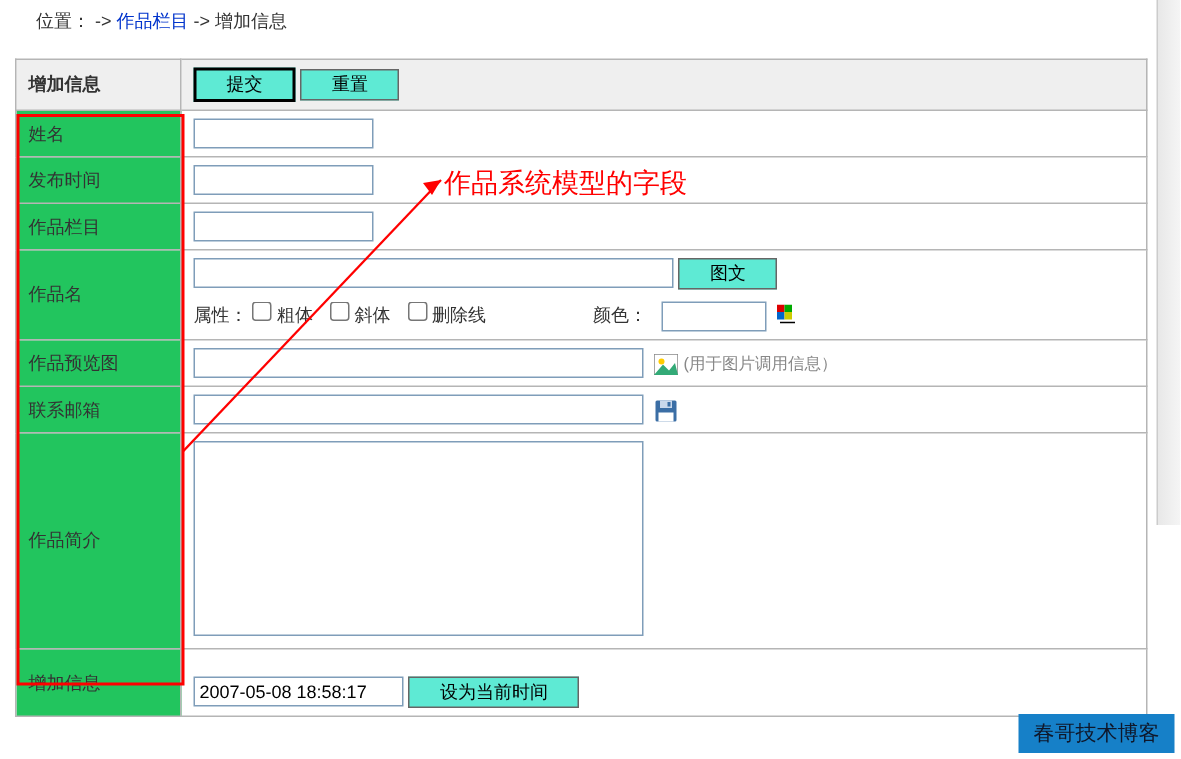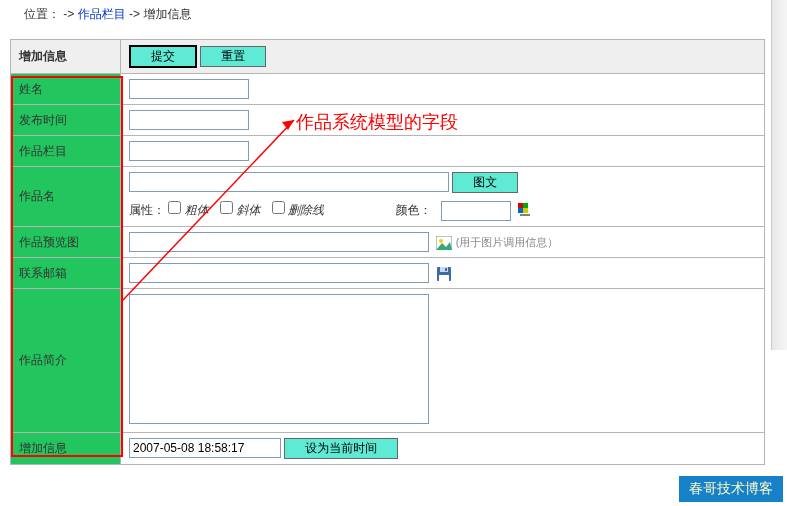--- a/index.html
+++ b/index.html
@@ -52,21 +52,21 @@
       border: 1px solid #7f9db9;
       padding: 2px 3px;
       font-size: 12px;
       height: 20px;
       background: #fff;
     }
     .input-sm { width: 120px; }
     .input-md { width: 300px; }
     .input-lg { width: 320px; }
     .props-row { margin-top: 8px; font-size: 12px; }
-    .props-row label { margin-right: 8px; font-style: italic; }
+    .props-row label { margin-right: 8px; }
     .props-row .color-label { margin-left: 60px; margin-right: 6px; margin-top: 41px; }
     .color-input { width: 70px; border: 1px solid #7f9db9; height: 20px; display: inline-block; vertical-align: middle; }
     textarea {
       width: 300px;
       height: 130px;
       border: 1px solid #7f9db9;
       font-family: inherit;
       font-size: 12px;
       resize: none;
       overflow-y: scroll;
@@ -81,21 +81,21 @@
     .red-box {
       position: absolute;
       border: 2px solid #ff0000;
       pointer-events: none;
     }
     .watermark {
       position: absolute;
       bottom: 4px;
       right: 4px;
       background: #1680c8;
-      color: #fef9c3;
+      color: #0f172a;
       padding: 4px 10px;
       font-size: 14px;
       font-family: "KaiTi", "楷体", serif;
     }
     .scrollbar-right {
       position: absolute;
       right: 0;
       top: 0;
       width: 16px;
       height: 350px;
@@ -185,21 +185,21 @@
           </svg>
     </td>
   </tr>
   <tr>
     <td class="label-col">作品简介</td>
     <td><textarea style=""></textarea></td>
   </tr>
   <tr>
     <td class="label-col">增加信息</td>
     <td>
-      <input type="text" class="input-sm" style="width: 152px;" value="2007-05-08 18:58:17">
+      <input type="text" class="input-sm" style="width: 140px; margin-top: 13px;" value="2007-05-08 18:58:17">
       <button class="btn">设为当前时间</button>
     </td>
   </tr>
 </tbody>
   </table>
 
 <div class="red-box" style="left:11px; top:76px; width:112px; height:381px;"></div>
 
 <div class="annotation" style="left:296px; top:110px;">作品系统模型的字段</div>
 

